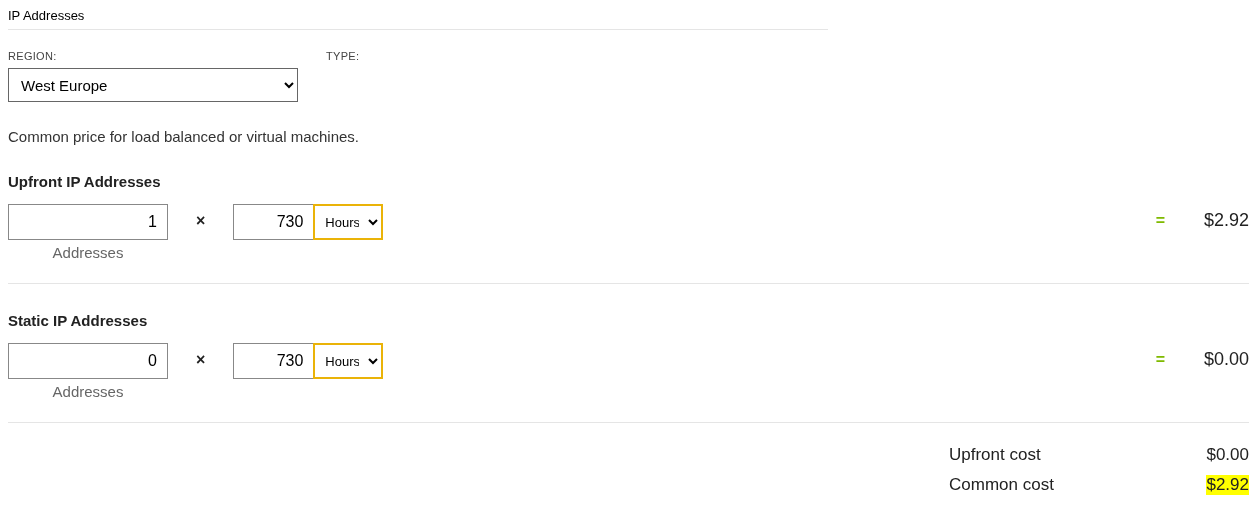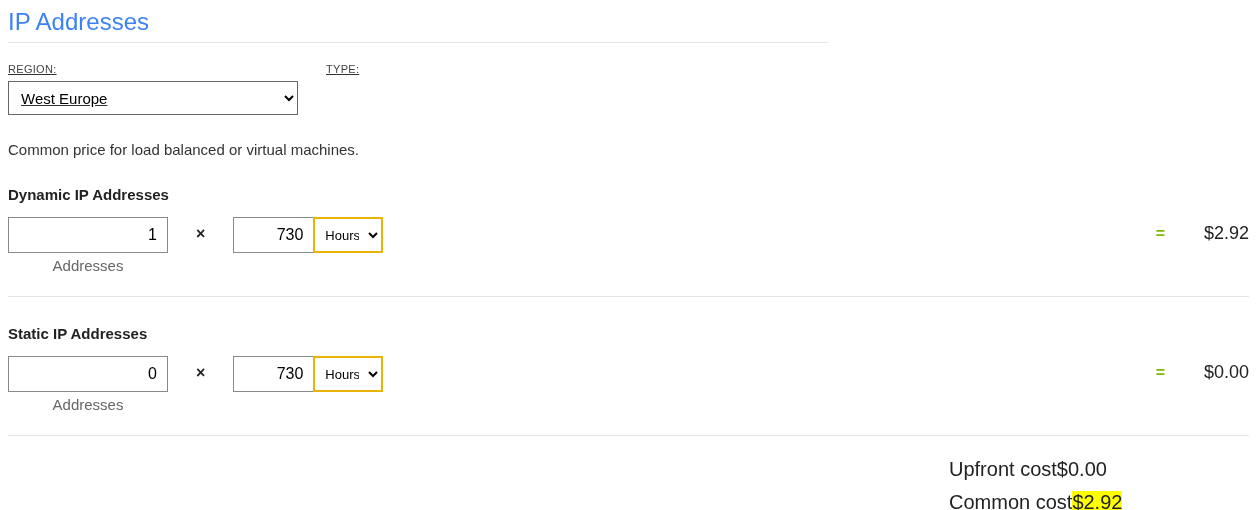--- a/index.html
+++ b/index.html
@@ -5,32 +5,31 @@
     * { box-sizing: border-box; margin: 0; padding: 0; }
     body {
       font-family: "Segoe UI", Arial, sans-serif;
       font-size: 14px;
       color: #333;
       background: #fff;
       padding: 0 8px;
       width: 1257px;
     }
     .section-header {
-      font-size: 24px;
+      font-size: 13px;
       font-weight: 400;
-      color: #3b82f6;
+      color: #000000;
       padding: 8px 0 6px 0;
       border-bottom: 1px solid #e5e5e5;
       width: 820px;
     }
     .row-top {
       display: flex;
       gap: 28px;
       margin-top: 20px;
-      text-decoration: underline;
     }
     .field-group { display: flex; flex-direction: column; }
     .field-label {
       font-size: 11px;
       letter-spacing: 0.3px;
       color: #444;
       margin-bottom: 6px;
     }
     select.region, select.type {
       height: 34px;
@@ -109,21 +108,22 @@
       min-width: 60px;
       text-align: right;
     }
     .totals {
       margin-top: 22px;
       float: right;
       width: 300px;
     }
     .total-row {
       display: flex;
-      font-size: 20px;
+      justify-content: space-between;
+      font-size: 17px;
       color: #222;
       margin-bottom: 10px;
     }
     .total-row .val { text-align: right; }
   </style>
 </head>
 <body>
 
 <div class="section-header">IP Addresses</div>
 
@@ -134,21 +134,21 @@
       <option>West Europe</option>
     </select>
   </div>
   <div class="field-group">
     <span class="field-label">TYPE:</span>
   </div>
 </div>
 
 <div class="desc">Common price for load balanced or virtual machines.</div>
 
-<div class="subhead">Dynamic IP Addresses</div>
+<div class="subhead">Upfront IP Addresses</div>
 <div class="calc-row">
   <div class="numbox">
     <input class="num" value="1" style="">
     <span class="sublabel">Addresses</span>
   </div>
   <span class="times">×</span>
   <div class="hours-wrap">
     <input class="num hours" value="730" style="">
     <select class="unit">
       <option>Hours</option>

